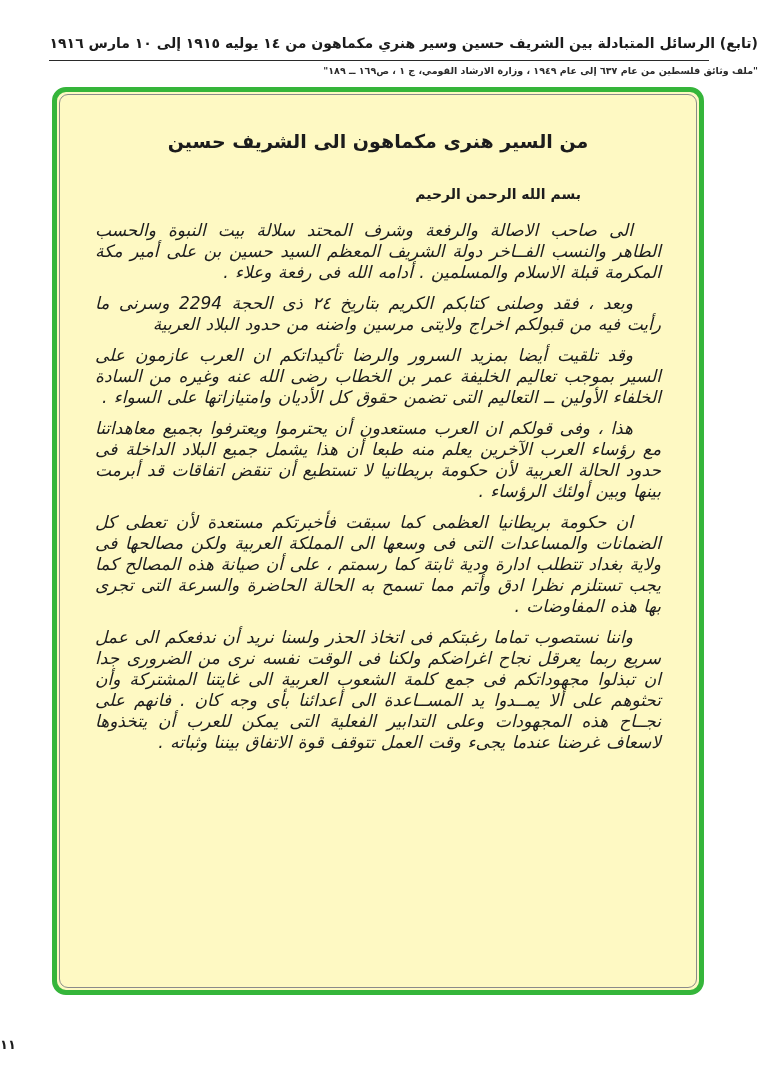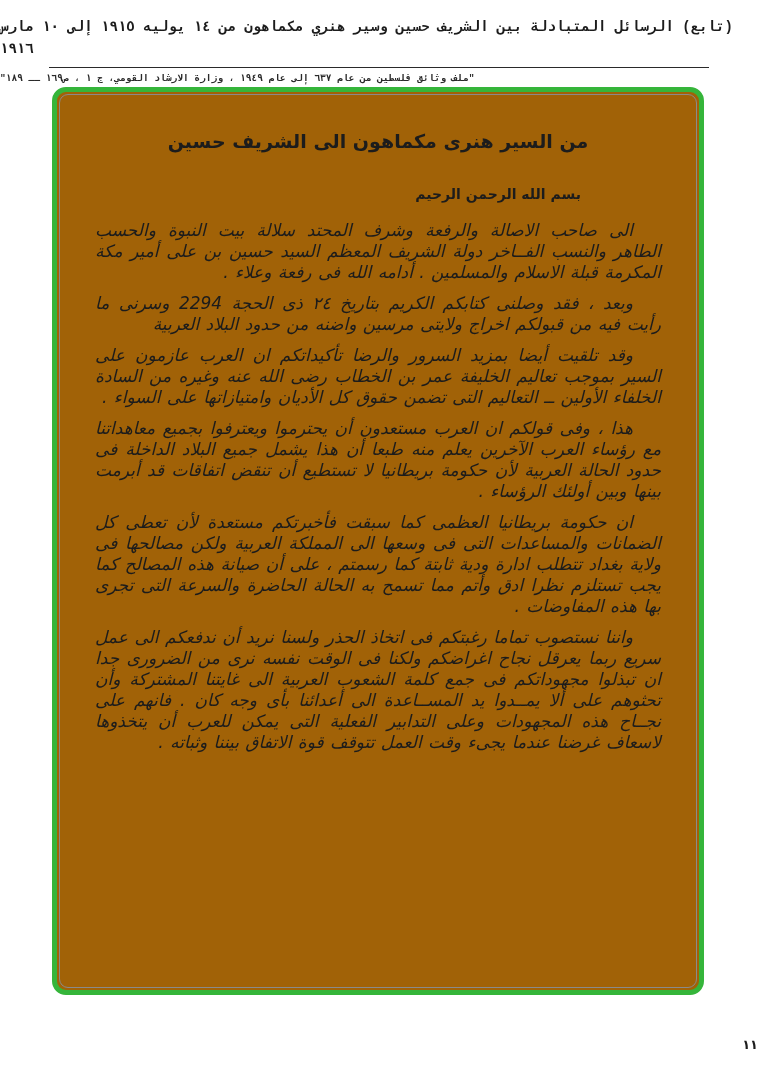--- a/index.html
+++ b/index.html
@@ -12,26 +12,25 @@
     color: #1c1c1c;
     overflow: hidden;
   }
   .scan-page {
     position: absolute;
     inset: 0;
     background: #ffffff;
   }
   .doc-header {
     position: absolute;
-    top: 16px;
+    top: 32px;
     left: 0;
     width: 100%;
-    text-align: left;
+    text-align: right;
     direction: rtl;
-    font-family: Liberation Mono, monospace;
   }
   .doc-header .line1 {
     font-size: 14px;
     font-weight: bold;
     letter-spacing: 0.3px;
     line-height: 1.6;
   }
   .doc-header .rule {
     width: 660px;
     height: 0;
@@ -44,21 +43,21 @@
     color: #2a2a2a;
   }
   .highlight-frame {
     position: absolute;
     left: 52px;
     top: 87px;
     width: 652px;
     height: 908px;
     border: 5px solid #35b53a;
     border-radius: 14px;
-    background: #a16207;
+    background: #fef9c3;
     overflow: hidden;
   }
   .inner-frame {
     position: absolute;
     inset: 2px;
     border: 1px solid #8a8a8a;
     border-radius: 9px;
     pointer-events: none;
   }
   .letter-body {
@@ -90,21 +89,21 @@
     text-indent: 28px;
     margin-bottom: 10px;
     word-spacing: 1px;
     font-style: italic;
   }
   .page-number {
     position: absolute;
     bottom: 26px;
     left: 0;
     width: 100%;
-    text-align: right;
+    text-align: left;
     font-size: 13px;
     font-weight: bold;
     color: #1c1c1c;
   }
 </style>
 </head>
 <body>
 
 <div class="scan-page">
 

